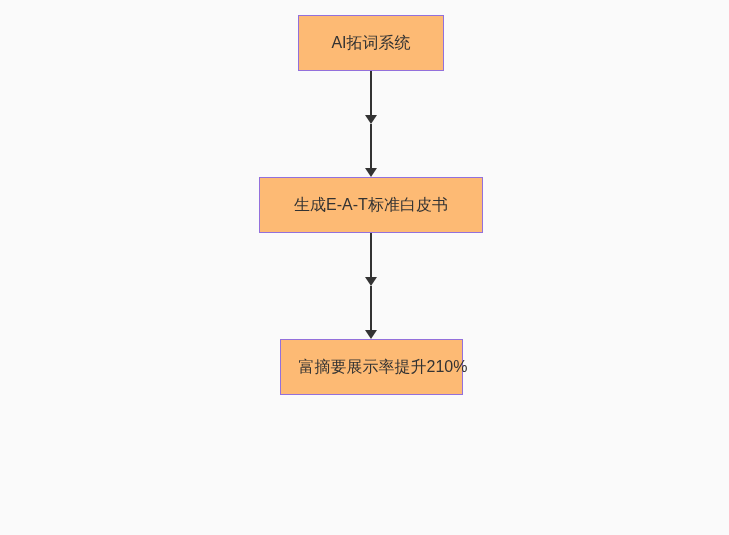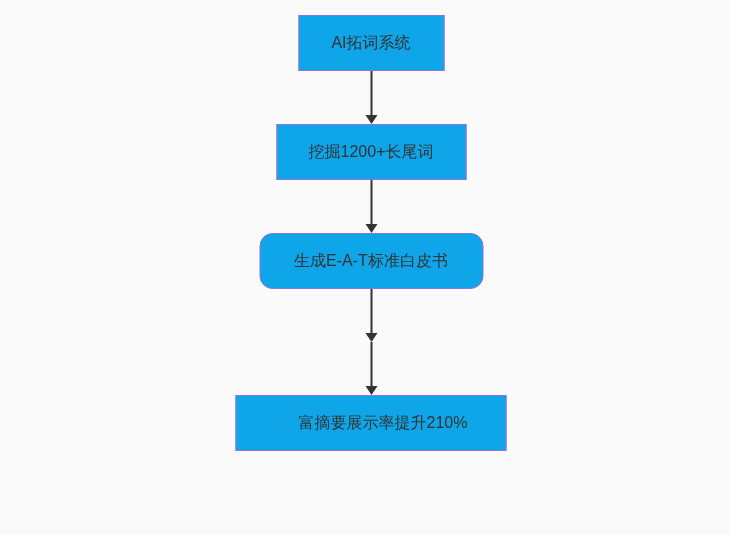--- a/index.html
+++ b/index.html
@@ -23,32 +23,32 @@
     display: flex;
     flex-direction: column;
     align-items: center;
   }
   .node {
     box-sizing: border-box;
     height: 56px;
     display: flex;
     align-items: center;
     justify-content: center;
-    background: #0ea5e9;
+    background: #fdba74;
     border: 1px solid #9370DB;
     color: #333333;
     font-size: 16px;
     white-space: nowrap;
     text-align: center;
   }
   .node.n1 { width: 146px; }
   .node.n2 { width: 190px; }
-  .node.n3 { width: 224px; border-radius: 13px; }
+  .node.n3 { width: 224px; }
   .node.n4 { width: 216px; }
-  .node.n5 { width: 271px; padding-left: 24px; }
+  .node.n5 { width: 183px; padding-left: 24px; }
   .connector {
     height: 53px;
     display: flex;
     flex-direction: column;
     align-items: center;
   }
   .connector .line {
     flex: 1;
     width: 2px;
     background: #333333;
@@ -69,23 +69,20 @@
 
     <div class="node n1">
       <span>AI拓词系统</span>
     </div>
 
     <div class="connector">
       <div class="line"></div>
       <div class="head"></div>
     </div>
 
-    <div class="node n2">
-      <span>挖掘1200+长尾词</span>
-    </div>
 
     <div class="connector">
       <div class="line"></div>
       <div class="head"></div>
     </div>
 
     <div class="node n3">
       <span>生成E-A-T标准白皮书</span>
     </div>
 

